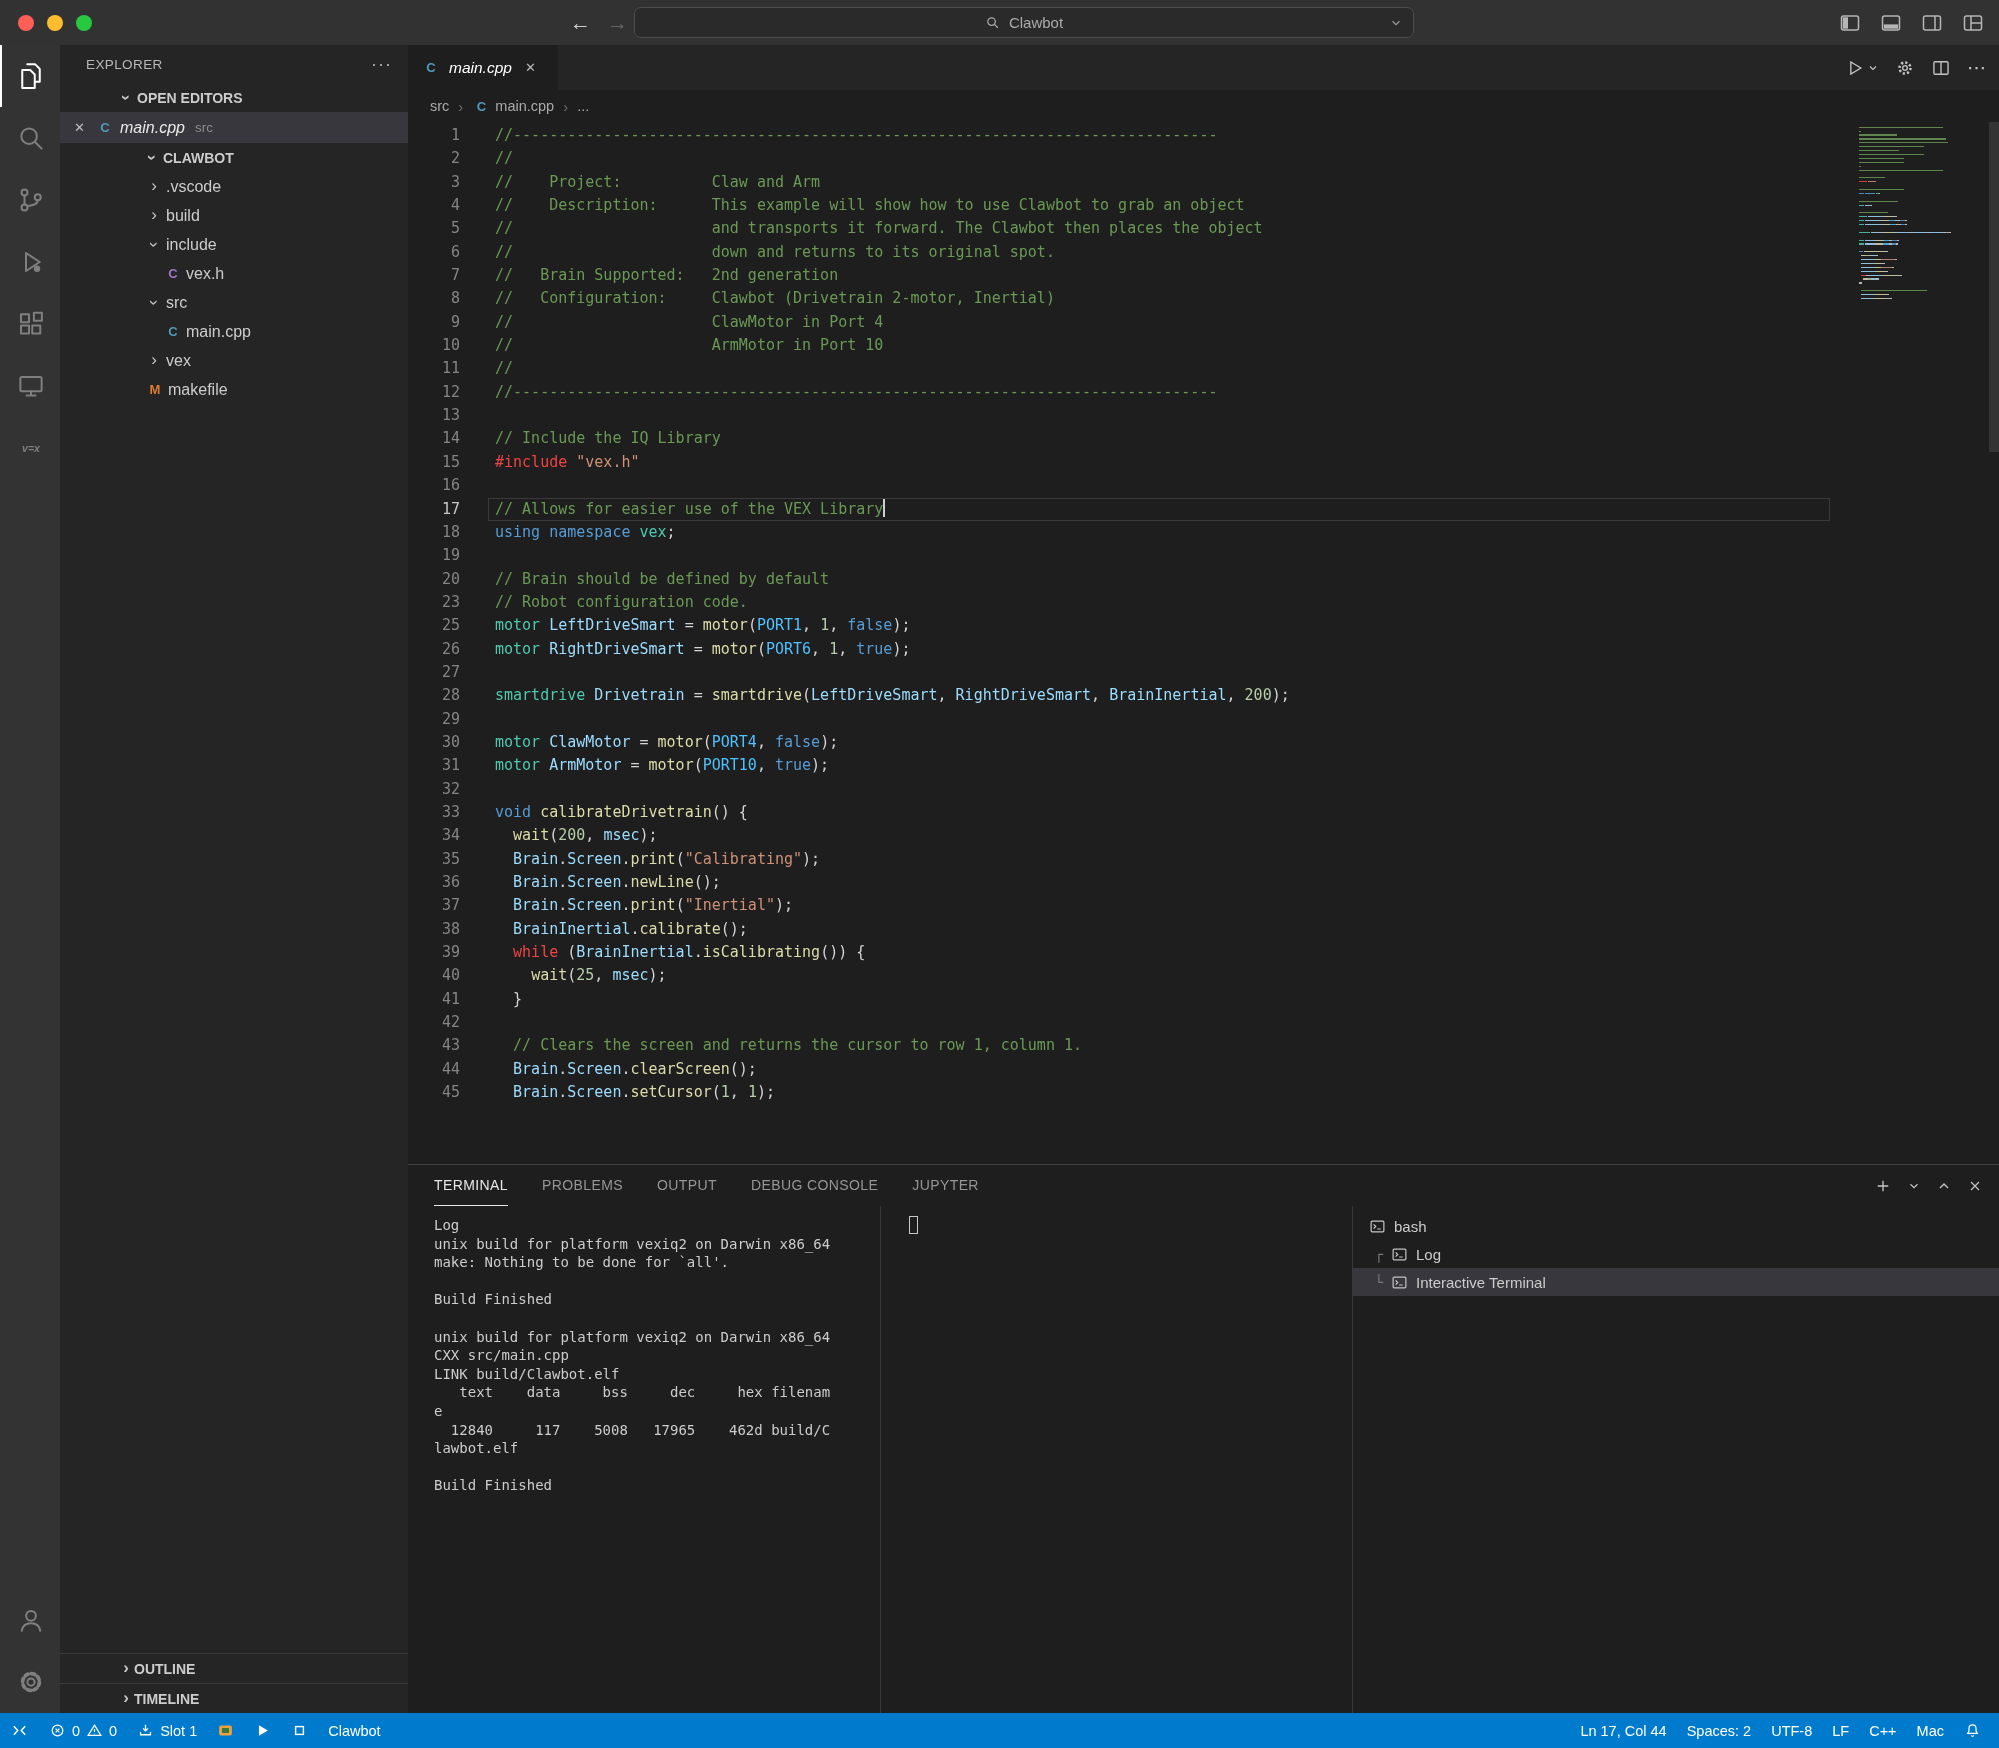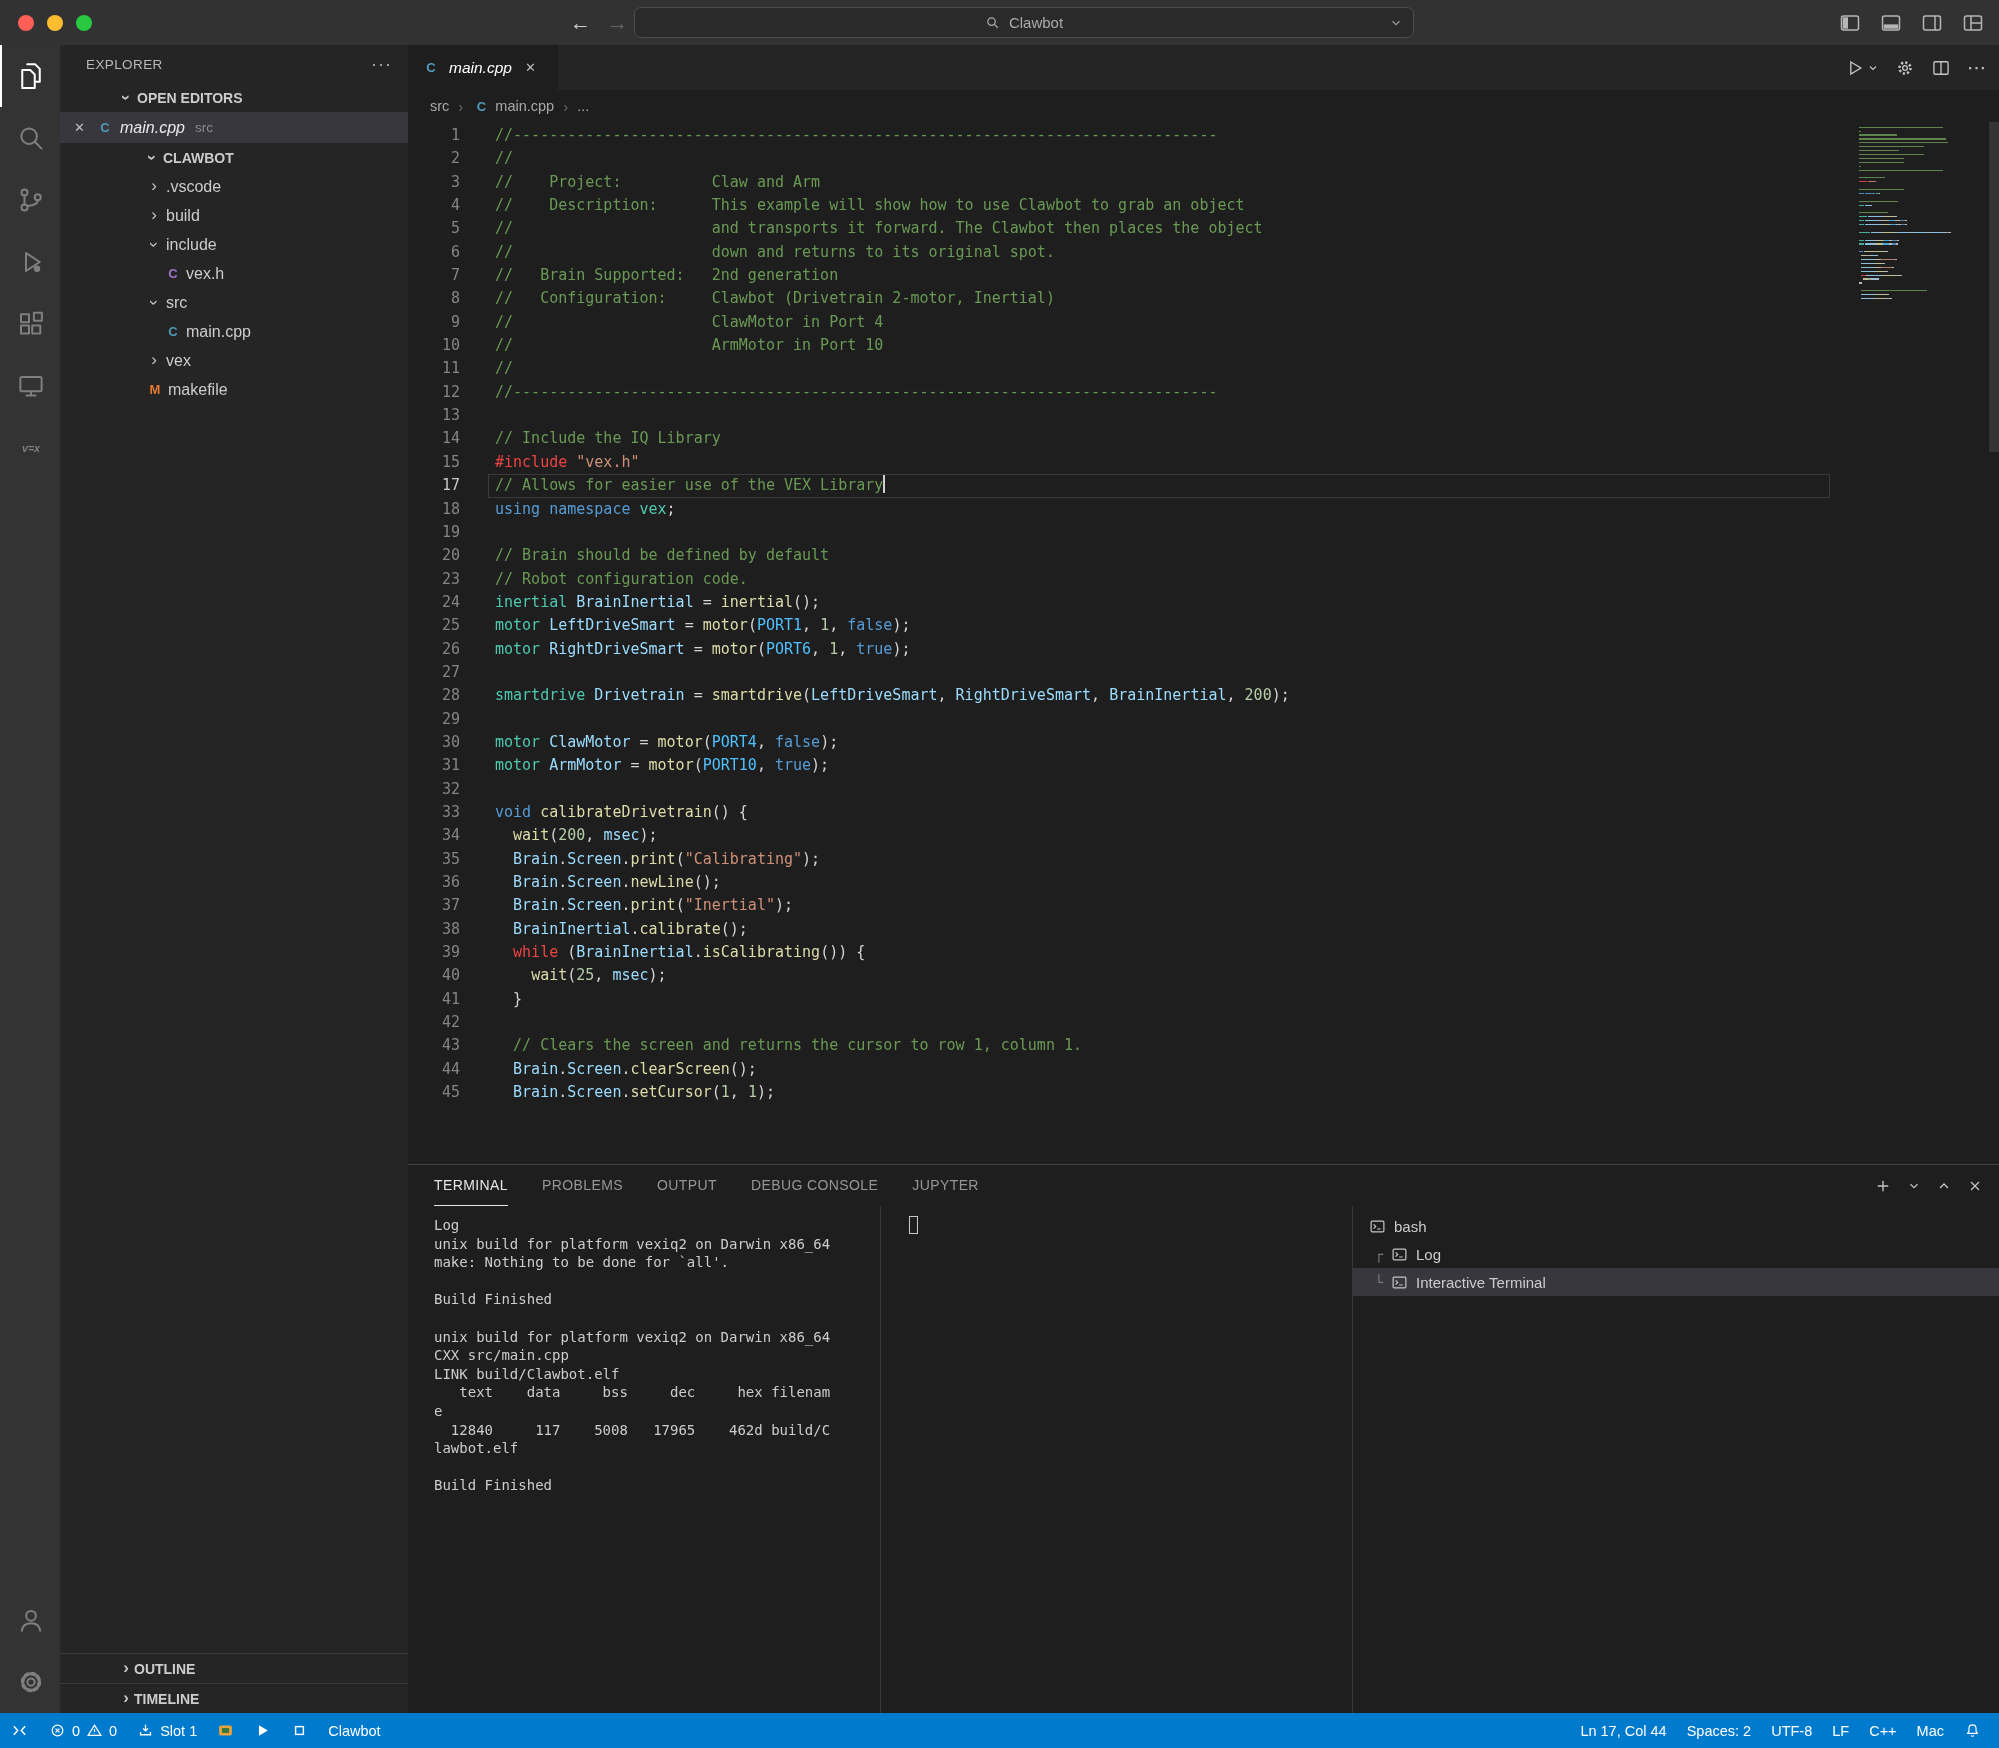--- a/index.html
+++ b/index.html
@@ -377,26 +377,26 @@
               <div class="code-line"><span class="ln">6</span><span class="lc"><span class="tk-c">//                      down and returns to its original spot.</span></span></div>
               <div class="code-line"><span class="ln">7</span><span class="lc"><span class="tk-c">//   Brain Supported:   2nd generation</span></span></div>
               <div class="code-line"><span class="ln">8</span><span class="lc"><span class="tk-c">//   Configuration:     Clawbot (Drivetrain 2-motor, Inertial)</span></span></div>
               <div class="code-line"><span class="ln">9</span><span class="lc"><span class="tk-c">//                      ClawMotor in Port 4</span></span></div>
               <div class="code-line"><span class="ln">10</span><span class="lc"><span class="tk-c">//                      ArmMotor in Port 10</span></span></div>
               <div class="code-line"><span class="ln">11</span><span class="lc"><span class="tk-c">//</span></span></div>
               <div class="code-line"><span class="ln">12</span><span class="lc"><span class="tk-c">//------------------------------------------------------------------------------</span></span></div>
               <div class="code-line"><span class="ln">13</span><span class="lc"></span></div>
               <div class="code-line"><span class="ln">14</span><span class="lc"><span class="tk-c">// Include the IQ Library</span></span></div>
               <div class="code-line"><span class="ln">15</span><span class="lc"><span class="tk-ctl">#include</span><span class="tk-p"> </span><span class="tk-s">"vex.h"</span></span></div>
+              <div class="code-line"><span class="ln">16</span><span class="lc"></span></div>
               <div class="code-line active"><span class="ln">17</span><span class="lc"><span class="tk-c">// Allows for easier use of the VEX Library</span><span class="caret"></span></span></div>
               <div class="code-line"><span class="ln">18</span><span class="lc"><span class="tk-k">using</span><span class="tk-p"> </span><span class="tk-k">namespace</span><span class="tk-p"> </span><span class="tk-t">vex</span><span class="tk-p">;</span></span></div>
               <div class="code-line"><span class="ln">19</span><span class="lc"></span></div>
               <div class="code-line"><span class="ln">20</span><span class="lc"><span class="tk-c">// Brain should be defined by default</span></span></div>
               <div class="code-line"><span class="ln">23</span><span class="lc"><span class="tk-c">// Robot configuration code.</span></span></div>
-              <div class="code-line"><span class="ln">24</span><span class="lc"><span class="tk-t">inertial</span><span class="tk-p"> </span><span class="tk-v">BrainInertial</span><span class="tk-p"> = </span><span class="tk-f">inertial</span><span class="tk-p">();</span></span></div>
               <div class="code-line"><span class="ln">25</span><span class="lc"><span class="tk-t">motor</span><span class="tk-p"> </span><span class="tk-v">LeftDriveSmart</span><span class="tk-p"> = </span><span class="tk-f">motor</span><span class="tk-p">(</span><span class="tk-cn">PORT1</span><span class="tk-p">, </span><span class="tk-n">1</span><span class="tk-p">, </span><span class="tk-k">false</span><span class="tk-p">);</span></span></div>
               <div class="code-line"><span class="ln">26</span><span class="lc"><span class="tk-t">motor</span><span class="tk-p"> </span><span class="tk-v">RightDriveSmart</span><span class="tk-p"> = </span><span class="tk-f">motor</span><span class="tk-p">(</span><span class="tk-cn">PORT6</span><span class="tk-p">, </span><span class="tk-n">1</span><span class="tk-p">, </span><span class="tk-k">true</span><span class="tk-p">);</span></span></div>
               <div class="code-line"><span class="ln">27</span><span class="lc"></span></div>
               <div class="code-line"><span class="ln">28</span><span class="lc"><span class="tk-t">smartdrive</span><span class="tk-p"> </span><span class="tk-v">Drivetrain</span><span class="tk-p"> = </span><span class="tk-f">smartdrive</span><span class="tk-p">(</span><span class="tk-v">LeftDriveSmart</span><span class="tk-p">, </span><span class="tk-v">RightDriveSmart</span><span class="tk-p">, </span><span class="tk-v">BrainInertial</span><span class="tk-p">, </span><span class="tk-n">200</span><span class="tk-p">);</span></span></div>
               <div class="code-line"><span class="ln">29</span><span class="lc"></span></div>
               <div class="code-line"><span class="ln">30</span><span class="lc"><span class="tk-t">motor</span><span class="tk-p"> </span><span class="tk-v">ClawMotor</span><span class="tk-p"> = </span><span class="tk-f">motor</span><span class="tk-p">(</span><span class="tk-cn">PORT4</span><span class="tk-p">, </span><span class="tk-k">false</span><span class="tk-p">);</span></span></div>
               <div class="code-line"><span class="ln">31</span><span class="lc"><span class="tk-t">motor</span><span class="tk-p"> </span><span class="tk-v">ArmMotor</span><span class="tk-p"> = </span><span class="tk-f">motor</span><span class="tk-p">(</span><span class="tk-cn">PORT10</span><span class="tk-p">, </span><span class="tk-k">true</span><span class="tk-p">);</span></span></div>
               <div class="code-line"><span class="ln">32</span><span class="lc"></span></div>
               <div class="code-line"><span class="ln">33</span><span class="lc"><span class="tk-k">void</span><span class="tk-p"> </span><span class="tk-f">calibrateDrivetrain</span><span class="tk-p">() {</span></span></div>
               <div class="code-line"><span class="ln">34</span><span class="lc"><span class="tk-p">  </span><span class="tk-f">wait</span><span class="tk-p">(</span><span class="tk-n">200</span><span class="tk-p">, </span><span class="tk-v">msec</span><span class="tk-p">);</span></span></div>

